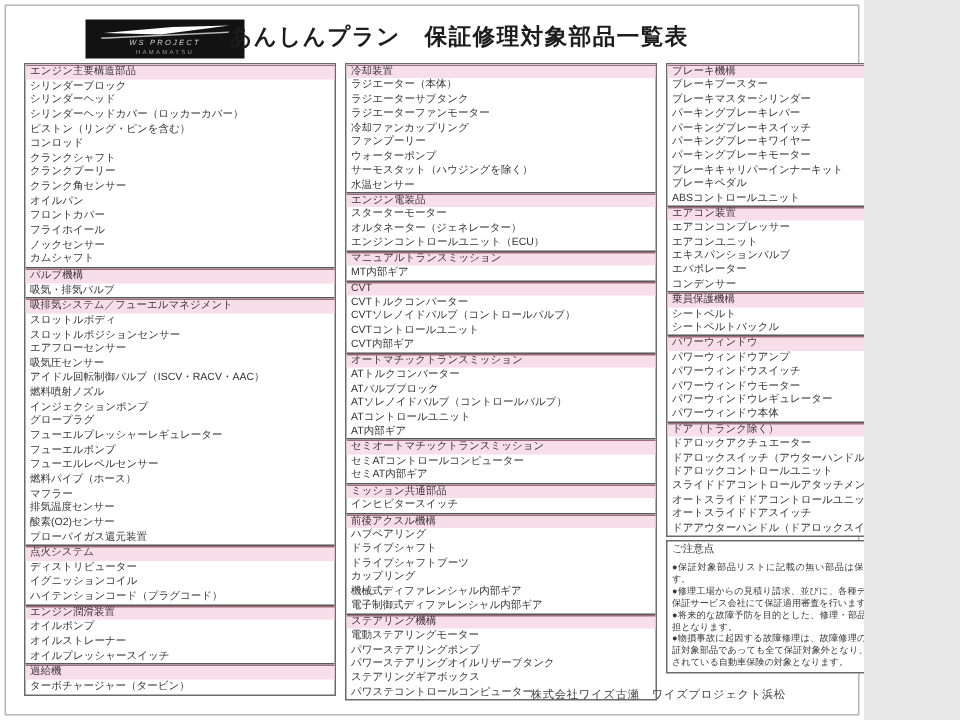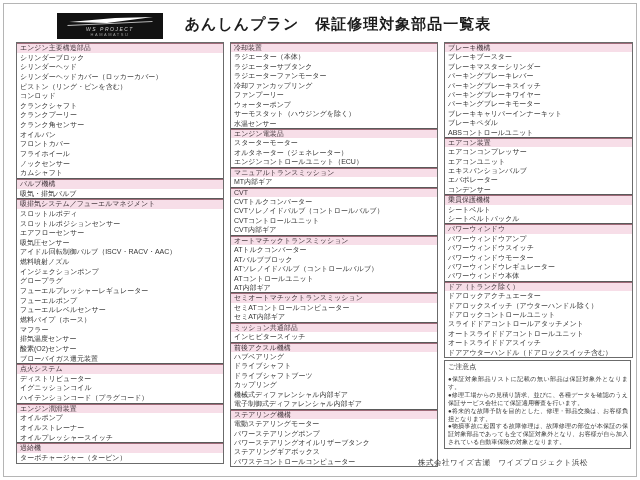--- a/index.html
+++ b/index.html
@@ -1,16 +1,16 @@
 <!DOCTYPE html>
 <html><head>
 <meta charset="utf-8">
 <style>
   html,body{margin:0;padding:0;background:#e8e8e8;}
-  .page{position:relative;width:640px;height:480px;background:#ffffff;overflow:hidden;
+  .page{position:relative;width:576px;height:480px;background:#ffffff;overflow:hidden;
         font-family:"Liberation Sans","DejaVu Sans",sans-serif;}
   .frame{position:absolute;inset:3px;border:1px solid #b5b5b5;pointer-events:none;}
 
   
   .logo{position:absolute;left:57px;top:13px;width:106px;height:26px;background:#121212;}
   .logo svg{position:absolute;left:0;top:0;width:106px;height:26px;}
   .logo-t1{position:absolute;left:0;top:13px;width:106px;text-align:center;font-size:5px;
            color:#cfcfcf;font-style:italic;letter-spacing:1.5px;white-space:nowrap;}
   .logo-t2{position:absolute;left:0;top:19px;width:106px;text-align:center;font-size:4px;
            color:#9a9a9a;letter-spacing:1.5px;white-space:nowrap;}

